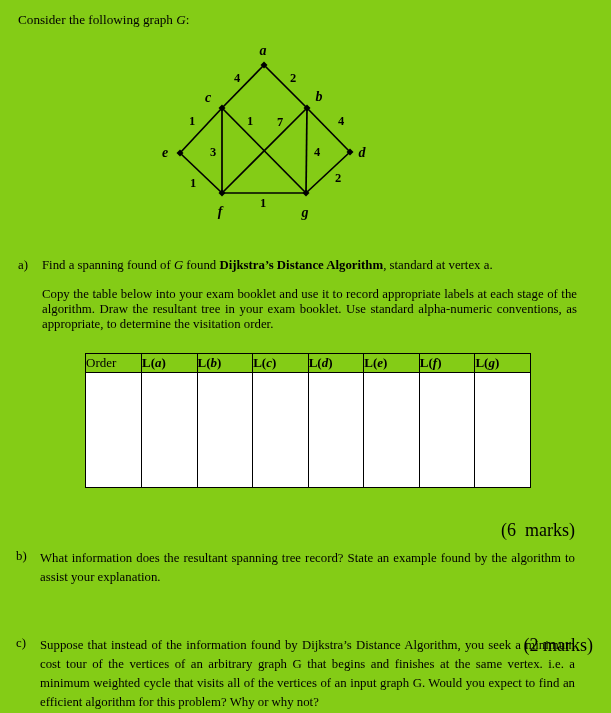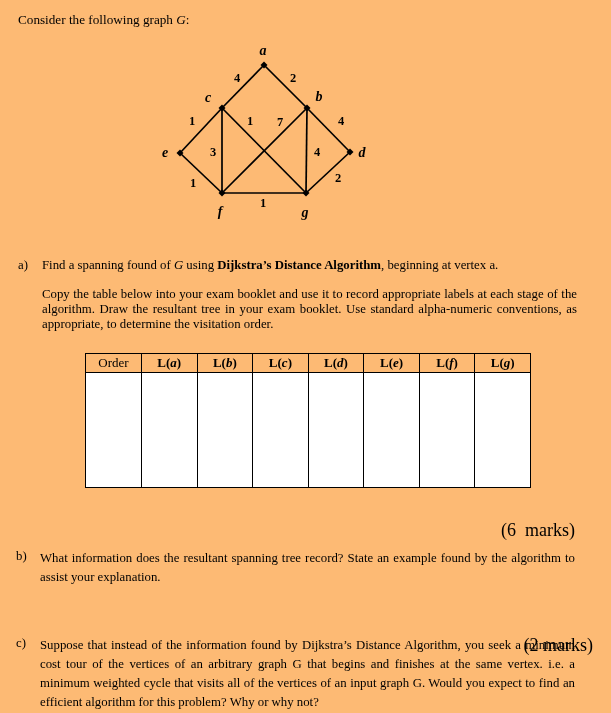--- a/index.html
+++ b/index.html
@@ -1,17 +1,17 @@
 <!DOCTYPE html>
 <html><head>
 <meta charset="utf-8">
 <style>
   html,body { margin:0; padding:0; background:#fff; }
   .page {
-    position:relative; width:611px; height:713px; background:#fdba74;
+    position:relative; width:611px; height:713px; background:#84cc16;
     font-family:"Liberation Serif", serif; font-size:12.8px; color:#000;
     overflow:hidden;
   }
   .title { position:absolute; left:18px; top:12px; font-size:13.2px; }
   .title i { font-style:italic; }
 
   #graph-svg { position:absolute; left:150px; top:38px; }
   .edge { stroke:#000; stroke-width:1.7; }
   .vlabel { font-family:"Liberation Serif", serif; font-size:14px; font-style:italic; font-weight:bold; }
   .weight { font-family:"Liberation Serif", serif; font-size:12.5px; font-weight:bold; text-anchor:middle; }
@@ -24,21 +24,21 @@
   #qa-row { left:18px; top:258px; }
   #qa-para { position:absolute; left:42px; top:287px; width:535px; text-align:justify; line-height:15px; }
   #qa-row b { font-weight:bold;text-align:center; }
   #qa-row i, #qa-para i { font-style:italic; }
 
   table.dijkstra {
     position:absolute; left:85px; top:353px; width:446px;
     border-collapse:collapse; table-layout:fixed;
   }
   table.dijkstra th, table.dijkstra td { border:1.4px solid #000; padding:0; }
-  table.dijkstra th { height:18px; font-size:13px; font-weight:bold; text-align:center; vertical-align:middle; }
+  table.dijkstra th { height:18px; font-size:13px; font-weight:bold; text-align:left; vertical-align:middle; }
   table.dijkstra th.order-th { font-weight:normal; }
   table.dijkstra th i { font-style:italic; }
   table.dijkstra td { height:114px; background:#fff; }
   col.order-col { width:56px; }
 
   .marks { position:absolute; white-space:pre; font-size:18px; }
   #marks-a { top:520px; right:36px; }
   #marks-b { top:587px; right:18px;margin-top:48px; }
 
   #qb-row { left:16px; top:549px; }
@@ -85,21 +85,21 @@
       <path d="M196.5,114 L200,110.5 L203.5,114 L200,117.5 Z" fill="#000"></path>
       <text x="212" y="119" class="vlabel" text-anchor="middle">d</text>
       <path d="M68.5,155 L72,151.5 L75.5,155 L72,158.5 Z" fill="#000"></path>
       <text x="70" y="178" class="vlabel" text-anchor="middle">f</text>
       <path d="M152.5,155 L156,151.5 L159.5,155 L156,158.5 Z" fill="#000"></path>
       <text x="155" y="179" class="vlabel" text-anchor="middle">g</text>
     </svg>
 
   <div class="qrow" id="qa-row">
     <div class="qmarker">a)</div>
-    <div class="qtext"><span>Find a spanning found of </span><i>G</i><span> using </span><b>Dijkstra’s Distance Algorithm</b><span>, beginning at vertex a.</span></div>
+    <div class="qtext"><span>Find a spanning found of </span><i>G</i><span> found </span><b>Dijkstra’s Distance Algorithm</b><span>, standard at vertex a.</span></div>
   </div>
 
   <div id="qa-para">Copy the table below into your exam booklet and use it to record appropriate labels at each stage of the algorithm. Draw the resultant tree in your exam booklet. Use standard alpha-numeric conventions, as appropriate, to determine the visitation order.</div>
 
   <table class="dijkstra">
     <colgroup id="table-cols">
         <col class="order-col">
         <col>
         <col>
         <col>

